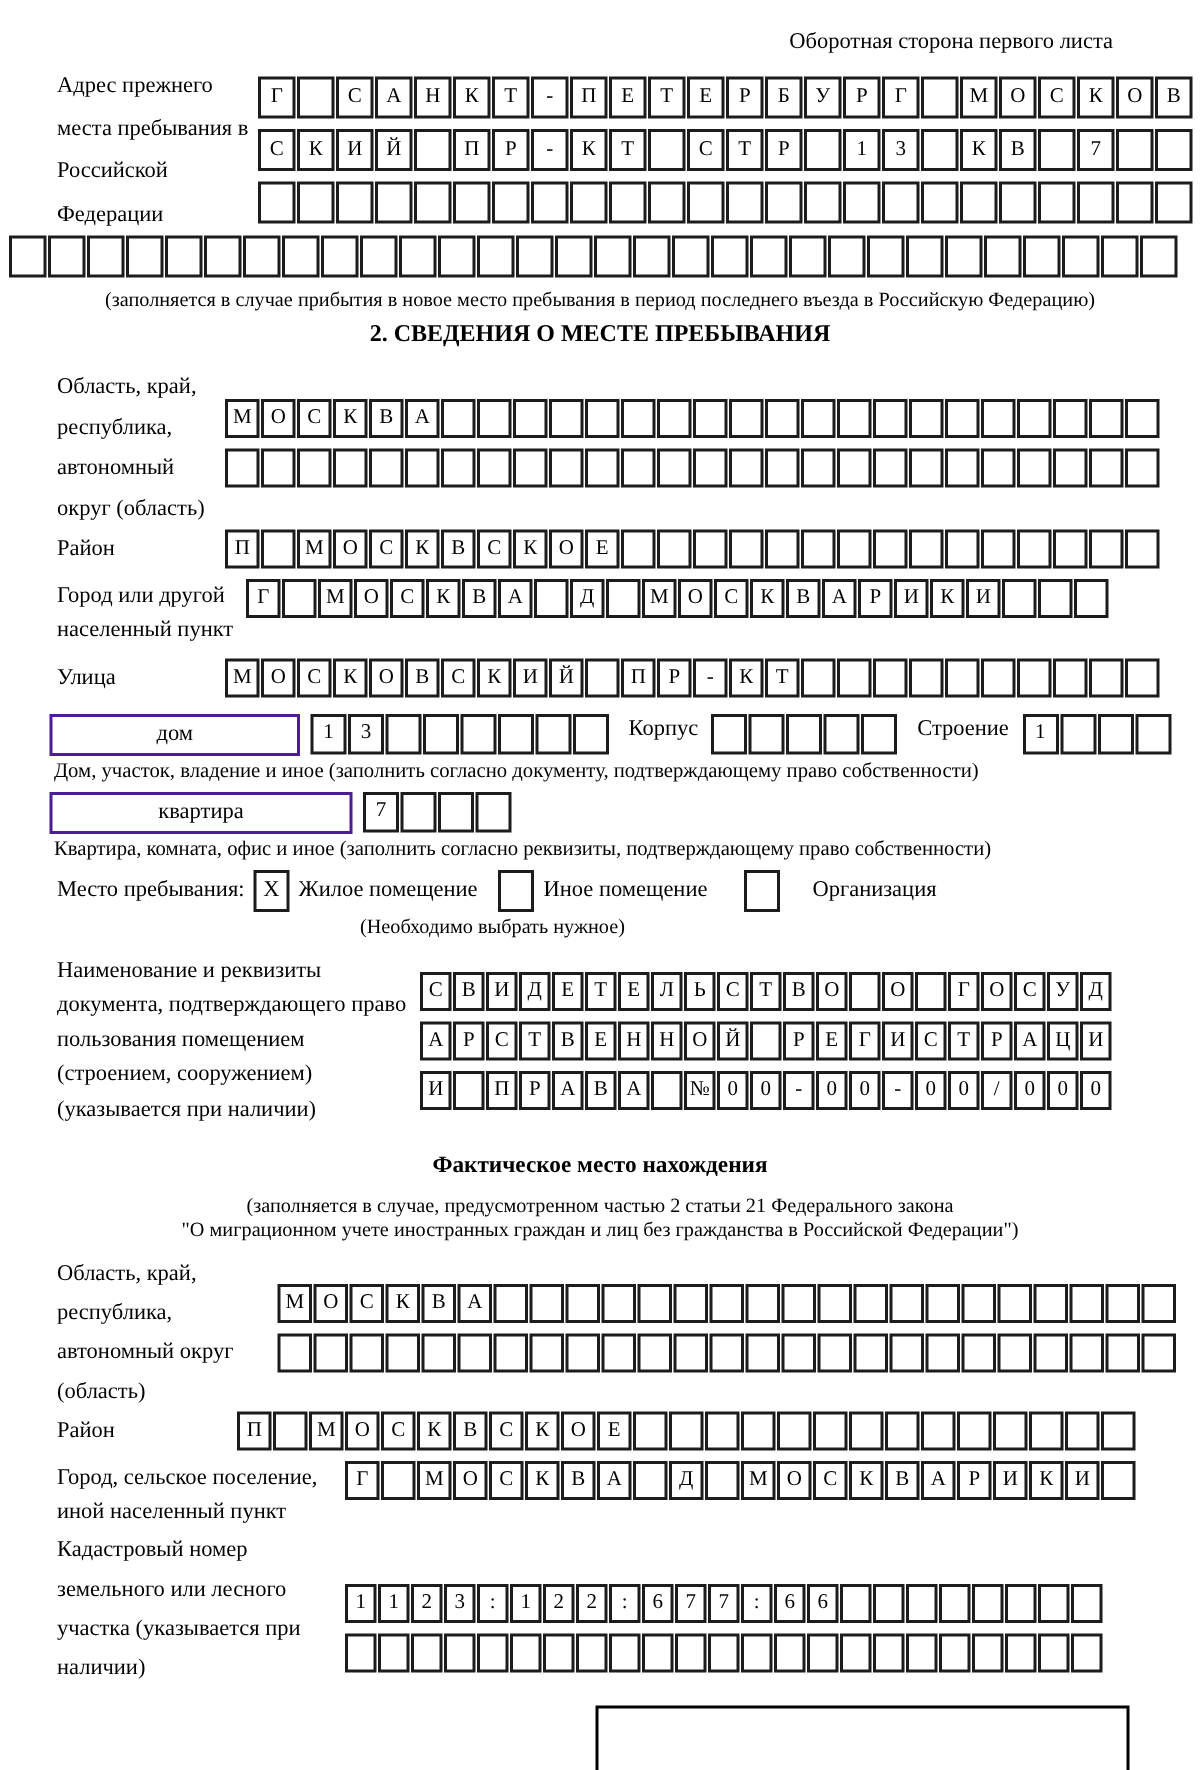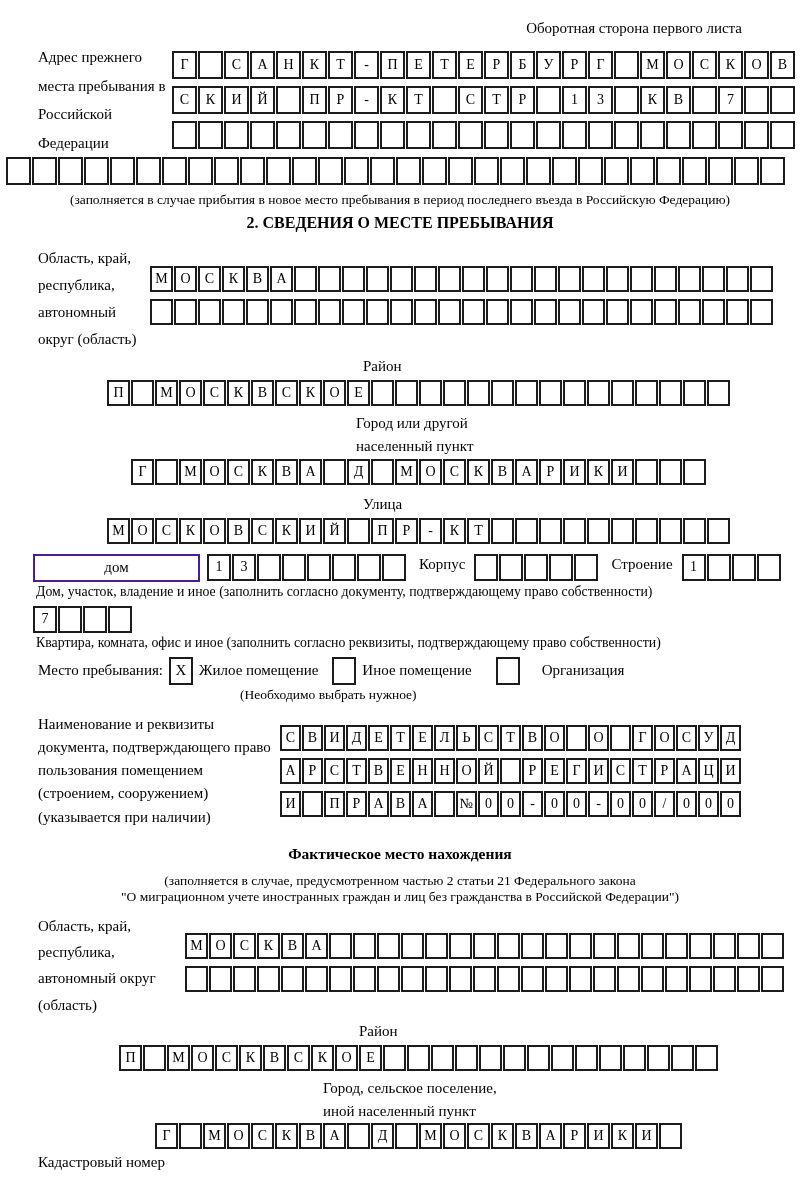--- a/index.html
+++ b/index.html
@@ -1,19 +1,19 @@
 <!DOCTYPE html>
 <html><head>
 <meta charset="utf-8">
 <style>
   html,body{margin:0;padding:0;background:#fff;}
   body{width:800px;height:1180px;color:#000;font-family:"Liberation Serif",serif;font-size:15px;position:relative;overflow:hidden;}
   .hdr{ text-align:right; padding:20px 58px 0 0; font-size:15px;}
   .flexrow{display:flex;align-items:center;margin-left:38px;}
-  .vcenter{align-items:center;flex-direction:column;}
+  .vcenter{align-items:flex-start;}
   .lbl{line-height:1.8;flex:none;}
   .lbl-prev{width:134px;line-height:1.9;}
   .lbl-oblast{width:112px;}
   .lbl-raion{width:112px;}
   .lbl-gorod{width:126px;line-height:1.55;}
   .lbl-ulitsa{width:112px;}
   .lbl-doc{width:242px;line-height:1.55;}
   .lbl-foblast{width:147px;line-height:1.75;}
   .lbl-fraion{width:120px;}
   .lbl-fgorod{width:192px;line-height:1.55;}
@@ -348,20 +348,21 @@
   <div class="cells cells-dom mb0">
       <div class="cell">1</div>
       <div class="cell"></div>
       <div class="cell"></div>
       <div class="cell"></div>
     </div>
 </div>
 <div class="capnote">Дом, участок, владение и иное (заполнить согласно документу, подтверждающему право собственности)</div>
 
 <div class="domrow">
+  <div class="widebox box-kv">квартира</div>
   <div class="cells cells-dom mb0">
       <div class="cell">7</div>
       <div class="cell"></div>
       <div class="cell"></div>
       <div class="cell"></div>
     </div>
 </div>
 <div class="capnote">Квартира, комната, офис и иное (заполнить согласно реквизиты, подтверждающему право собственности)</div>
 
 <div class="mestorow">

